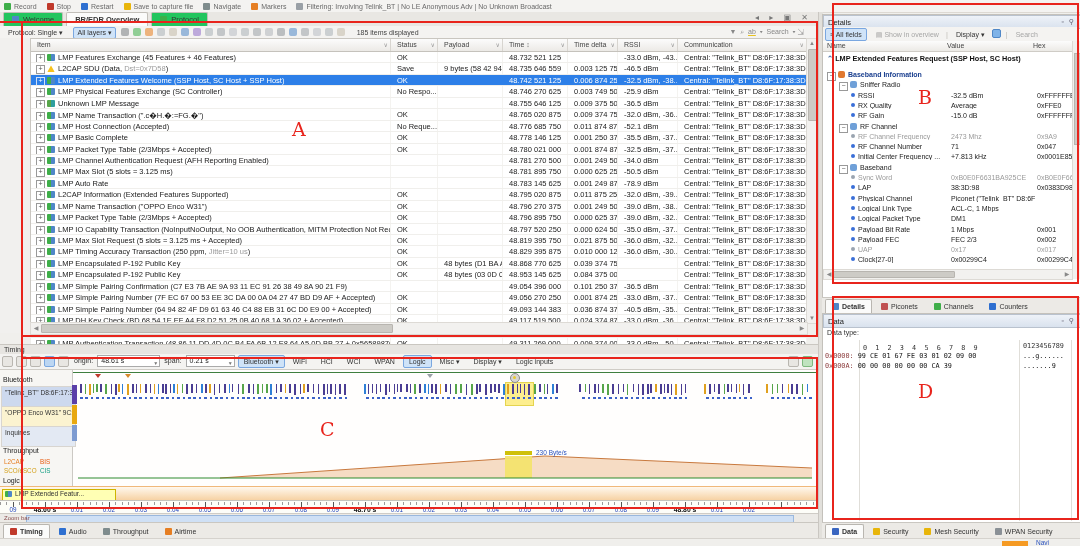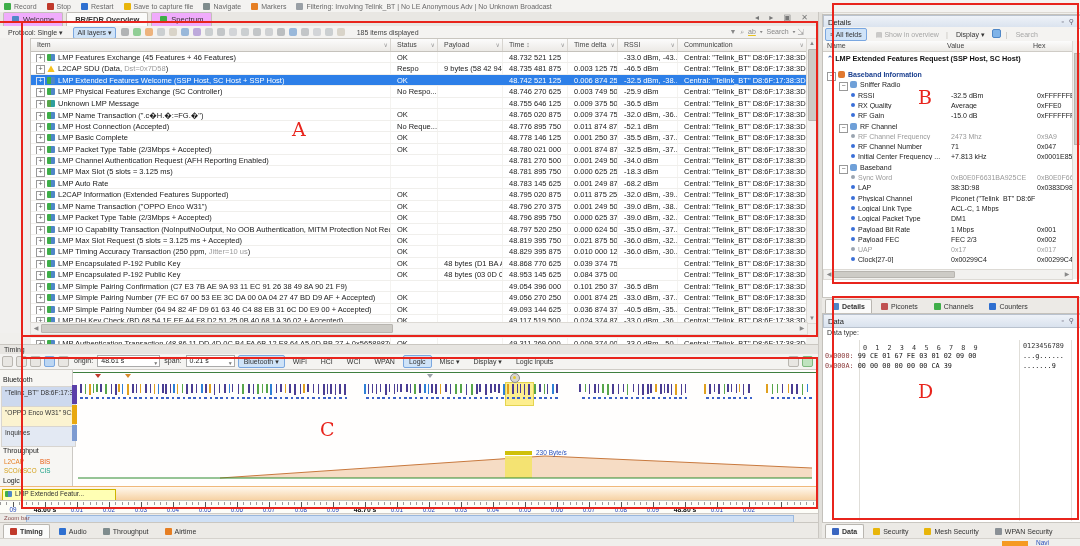--- a/index.html
+++ b/index.html
@@ -7,21 +7,21 @@
        font-family:"Liberation Sans",sans-serif;color:#222;font-size:7.5px;cursor:default;}
   .abs{position:absolute;}
   
   #topbar{left:0;top:0;width:1080px;height:12px;background:#f4f3f1;border-bottom:1px solid #ddd9d3;
           overflow:hidden;white-space:nowrap;padding-left:4px;}
   .tb-item{display:inline-block;margin-right:10px;color:#6a6a6a;font-size:7px;line-height:14px;vertical-align:top;}
   .tb-ic{display:inline-block;width:7px;height:7px;border-radius:1px;margin-right:3px;vertical-align:-1px;}
   
   #tabrow{left:0;top:12px;width:818px;height:14px;background:#e9e7e3;border-bottom:1px solid #cfccc6;}
   .dtab{display:inline-block;height:13px;line-height:13px;padding:0 8px;margin-left:3px;font-size:7.5px;
-        color:#333;background:#f0abfc;border:1px solid #c2bfb9;border-bottom:none;border-radius:2px 2px 0 0;}
+        color:#333;background:#22c55e;border:1px solid #c2bfb9;border-bottom:none;border-radius:2px 2px 0 0;}
   .dtab.active{background:#fbfbfa;font-weight:bold;}
   .dtab .ti{display:inline-block;width:7px;height:7px;margin-right:4px;border-radius:1px;vertical-align:-1px;}
   #navics{right:268px;top:13px;color:#777;font-size:8px;letter-spacing:4px;}
   
   #itoolbar{left:0;top:26px;width:818px;height:12px;background:#f4f3f1;border-bottom:1px solid #ddd9d3;white-space:nowrap;}
   .chip{display:inline-block;height:10px;line-height:10px;padding:0 4px;margin:1px 0 0 4px;font-size:7px;color:#333;}
   .chip.sel{background:#cfe3f8;border:1px solid #7aa7e0;border-radius:2px;}
   .mini-ic{display:inline-block;width:8px;height:8px;border-radius:2px;margin:2px 2px 0 2px;vertical-align:top;opacity:.85;}
   #icount{display:inline-block;margin-left:8px;color:#444;font-size:7px;line-height:12px;}
   #itb-right{position:absolute;right:14px;top:1px;color:#888;font-size:7px;line-height:10px;}
@@ -139,21 +139,21 @@
   .aletter{position:absolute;color:#e8241c;font-family:"DejaVu Serif",serif;font-size:19px;z-index:91;pointer-events:none;}
   svg{display:block;}
 </style>
 </head>
 <body>
 
 <div id="app">
 
   <div id="topbar" class="abs"><span class="tb-item"><span class="tb-ic" style="background: rgb(63, 174, 73);"></span><span>Record</span></span><span class="tb-item"><span class="tb-ic" style="background: rgb(192, 57, 43);"></span><span>Stop</span></span><span class="tb-item"><span class="tb-ic" style="background: rgb(46, 111, 208);"></span><span>Restart</span></span><span class="tb-item"><span class="tb-ic" style="background: rgb(232, 181, 10);"></span><span>Save to capture file</span></span><span class="tb-item"><span class="tb-ic" style="background: rgb(127, 140, 141);"></span><span>Navigate</span></span><span class="tb-item"><span class="tb-ic" style="background: rgb(230, 126, 34);"></span><span>Markers</span></span><span class="tb-item"><span class="tb-ic" style="background: rgb(154, 160, 166);"></span><span>Filtering: Involving Telink_BT | No LE Anonymous Adv | No Unknown Broadcast</span></span></div>
 
-  <div id="tabrow" class="abs"><div class="dtab"><span class="ti" style="background: rgb(79, 135, 199);"></span><span>Welcome</span></div><div class="dtab active"><span>BR/EDR Overview</span></div><div class="dtab"><span class="ti" style="background: rgb(63, 174, 73);"></span><span>Spectrum</span></div></div>
+  <div id="tabrow" class="abs"><div class="dtab"><span class="ti" style="background: rgb(79, 135, 199);"></span><span>Welcome</span></div><div class="dtab active"><span>BR/EDR Overview</span></div><div class="dtab"><span class="ti" style="background: rgb(63, 174, 73);"></span><span>Protocol</span></div></div>
   <div id="navics" class="abs">◂ ▸ ▣ ✕</div>
 
   <div id="itoolbar" class="abs">
     <span class="chip"><span>Protocol: Single</span> ▾</span>
     <span class="chip sel"><span>All layers</span> ▾</span>
     <span id="itb-icons"><span class="mini-ic" style="background: rgb(122, 125, 130); opacity: 0.55;"></span><span class="mini-ic" style="background: rgb(63, 174, 73); opacity: 0.55;"></span><span class="mini-ic" style="background: rgb(232, 126, 30); opacity: 0.55;"></span><span class="mini-ic" style="background: rgb(170, 176, 182); opacity: 0.55;"></span><span class="mini-ic" style="background: rgb(194, 186, 168); opacity: 0.55;"></span><span class="mini-ic" style="background: rgb(79, 135, 199); opacity: 0.55;"></span><span class="mini-ic" style="background: rgb(143, 108, 201); opacity: 0.55;"></span><span class="mini-ic" style="background: rgb(170, 176, 182); opacity: 0.55;"></span><span class="mini-ic" style="background: rgb(154, 160, 166); opacity: 0.55;"></span><span class="mini-ic" style="background: rgb(184, 188, 194); opacity: 0.55;"></span><span class="mini-ic" style="background: rgb(170, 176, 182); opacity: 0.55;"></span><span class="mini-ic" style="background: rgb(154, 160, 166); opacity: 0.55;"></span><span class="mini-ic" style="background: rgb(176, 180, 186); opacity: 0.55;"></span><span class="mini-ic" style="background: rgb(141, 146, 152); opacity: 0.55;"></span><span class="mini-ic" style="background: rgb(79, 135, 199); opacity: 0.55;"></span><span class="mini-ic" style="background: rgb(154, 160, 166); opacity: 0.55;"></span><span class="mini-ic" style="background: rgb(184, 188, 194); opacity: 0.55;"></span><span class="mini-ic" style="background: rgb(170, 176, 182); opacity: 0.55;"></span><span class="mini-ic" style="background: rgb(194, 186, 168); opacity: 0.55;"></span></span>
     <span id="icount">185 items displayed</span>
     <span id="itb-right">▼&nbsp;&nbsp;⌕&nbsp;&nbsp;<u style="text-decoration-color:#e8c21f">ab</u>&nbsp;&nbsp;▾&nbsp;&nbsp;<span>Search</span>&nbsp;&nbsp;▾&nbsp;⇲</span>
   </div>
 
@@ -174,23 +174,23 @@
           <div class="c item"><span class="xp">+</span><span class="ric"></span><span>LMP Features Exchange (45 Features + 46 Features)</span></div>
           <div class="c">OK</div>
           <div class="c"></div>
           <div class="c">48.732 521 125</div>
           <div class="c"></div>
           <div class="c">-33.0 dBm, -43....</div>
           <div class="c">Central: "Telink_BT" D8:6F:17:38:3D:98 &lt;-&gt; Pe</div>
         </div>
         <div class="trow">
           <div class="c item"><span class="xp">+</span><span class="ric warn"></span><span><span>L2CAP SDU (Data, </span><span class="gray">Dst=0x7D58</span><span>)</span></span></div>
-          <div class="c">Respo</div>
+          <div class="c">Save</div>
           <div class="c">9 bytes (58 42 94 E6 8D E...</div>
-          <div class="c">48.735 481 875</div>
+          <div class="c">48.735 646 559</div>
           <div class="c">0.003 125 750</div>
           <div class="c">-46.5 dBm</div>
           <div class="c">Central: "Telink_BT" D8:6F:17:38:3D:98 &lt;-&gt; Pe</div>
         </div>
         <div class="trow sel">
           <div class="c item"><span class="xp">+</span><span class="ric"></span><span>LMP Extended Features Welcome (SSP Host, SC Host + SSP Host)</span></div>
           <div class="c">OK</div>
           <div class="c"></div>
           <div class="c">48.742 521 125</div>
           <div class="c">0.006 874 250</div>
@@ -221,21 +221,21 @@
           <div class="c"></div>
           <div class="c">48.765 020 875</div>
           <div class="c">0.009 374 750</div>
           <div class="c">-32.0 dBm, -36....</div>
           <div class="c">Central: "Telink_BT" D8:6F:17:38:3D:98 &lt;-&gt; Pe</div>
         </div>
         <div class="trow">
           <div class="c item"><span class="xp">+</span><span class="ric"></span><span>LMP Host Connection (Accepted)</span></div>
           <div class="c">No Reque...</div>
           <div class="c"></div>
-          <div class="c">48.776 895 750</div>
+          <div class="c">48.776 685 750</div>
           <div class="c">0.011 874 875</div>
           <div class="c">-52.1 dBm</div>
           <div class="c">Central: "Telink_BT" D8:6F:17:38:3D:98 &lt;-&gt; Pe</div>
         </div>
         <div class="trow">
           <div class="c item"><span class="xp">+</span><span class="ric"></span><span>LMP Basic Complete</span></div>
           <div class="c">OK</div>
           <div class="c"></div>
           <div class="c">48.778 146 125</div>
           <div class="c">0.001 250 375</div>
@@ -259,30 +259,30 @@
           <div class="c">0.001 249 500</div>
           <div class="c">-34.0 dBm</div>
           <div class="c">Central: "Telink_BT" D8:6F:17:38:3D:98 &lt;-&gt; Pe</div>
         </div>
         <div class="trow">
           <div class="c item"><span class="xp">+</span><span class="ric"></span><span>LMP Max Slot (5 slots = 3.125 ms)</span></div>
           <div class="c"></div>
           <div class="c"></div>
           <div class="c">48.781 895 750</div>
           <div class="c">0.000 625 250</div>
-          <div class="c">-18.3 dBm</div>
+          <div class="c">-50.5 dBm</div>
           <div class="c">Central: "Telink_BT" D8:6F:17:38:3D:98 &lt;-&gt; Pe</div>
         </div>
         <div class="trow">
           <div class="c item"><span class="xp">+</span><span class="ric"></span><span>LMP Auto Rate</span></div>
           <div class="c"></div>
           <div class="c"></div>
           <div class="c">48.783 145 625</div>
           <div class="c">0.001 249 875</div>
-          <div class="c">-68.2 dBm</div>
+          <div class="c">-78.9 dBm</div>
           <div class="c">Central: "Telink_BT" D8:6F:17:38:3D:98 &lt;-&gt; Pe</div>
         </div>
         <div class="trow">
           <div class="c item"><span class="xp">+</span><span class="ric"></span><span>L2CAP Information (Extended Features Supported)</span></div>
           <div class="c">OK</div>
           <div class="c"></div>
           <div class="c">48.795 020 875</div>
           <div class="c">0.011 875 250</div>
           <div class="c">-32.0 dBm, -39....</div>
           <div class="c">Central: "Telink_BT" D8:6F:17:38:3D:98 &lt;-&gt; Pe</div>
@@ -365,21 +365,21 @@
           <div class="c"></div>
           <div class="c">49.056 270 250</div>
           <div class="c">0.001 874 250</div>
           <div class="c">-33.0 dBm, -37....</div>
           <div class="c">Central: "Telink_BT" D8:6F:17:38:3D:98 &lt;-&gt; Pe</div>
         </div>
         <div class="trow">
           <div class="c item"><span class="xp">+</span><span class="ric"></span><span>LMP Simple Pairing Number (64 94 82 4F D9 61 63 46 C4 88 EB 31 6C D0 E9 00 + Accepted)</span></div>
           <div class="c">OK</div>
           <div class="c"></div>
-          <div class="c">49.093 144 625</div>
+          <div class="c">49.093 144 383</div>
           <div class="c">0.036 874 375</div>
           <div class="c">-40.5 dBm, -35....</div>
           <div class="c">Central: "Telink_BT" D8:6F:17:38:3D:98 &lt;-&gt; Pe</div>
         </div>
         <div class="trow">
           <div class="c item"><span class="xp">+</span><span class="ric"></span><span>LMP DH Key Check (BD 68 54 1E EF A4 F8 D2 51 25 0B 40 68 1A 36 02 + Accepted)</span></div>
           <div class="c">OK</div>
           <div class="c"></div>
           <div class="c">49.117 519 500</div>
           <div class="c">0.024 374 875</div>

